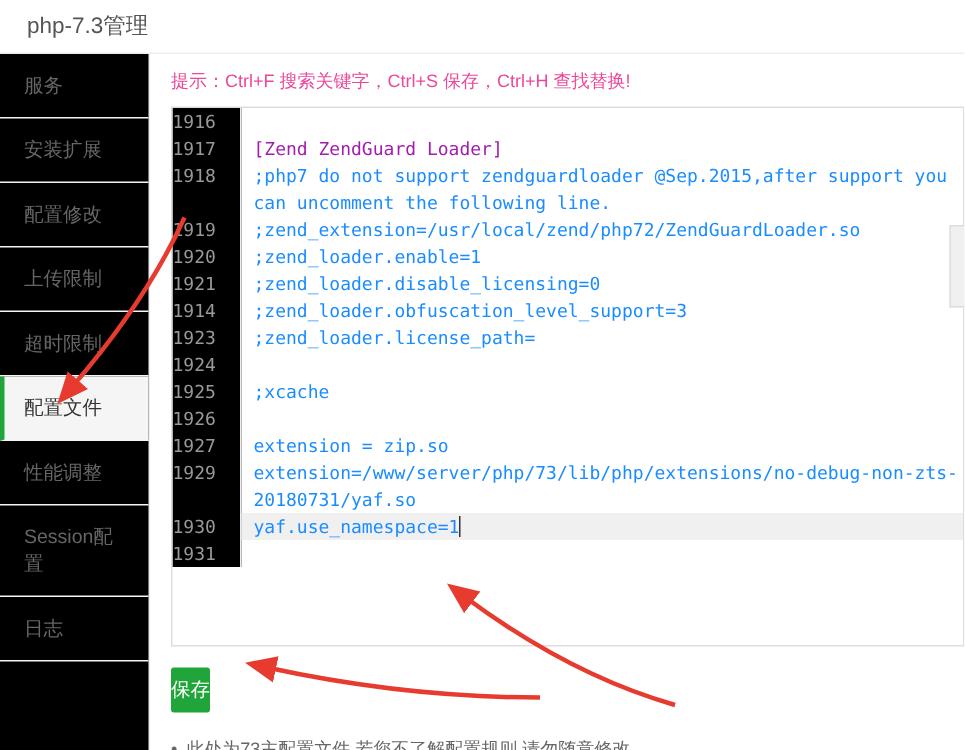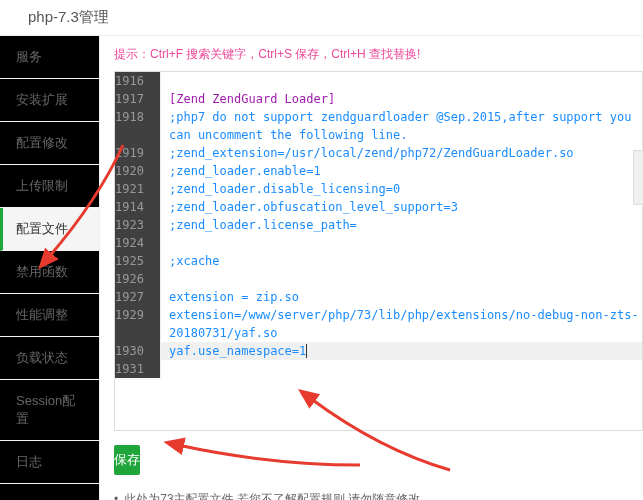--- a/index.html
+++ b/index.html
@@ -1,26 +1,26 @@
 <!DOCTYPE html>
 <html><head>
 <meta charset="utf-8">
 <style>
 *{margin:0;padding:0;box-sizing:border-box}
 body{font-family:"Microsoft YaHei",Arial,sans-serif;font-size:13px;color:#333;background:#fff;width:643px;height:500px;overflow:hidden;position:relative}
 .container{display:flex;height:500px}
-.header{position:absolute;top:0;left:0;right:0;padding:8px 28px;font-size:15px;color:#555;border-bottom:1px solid #eee;background:#fff;z-index:2}
+.header{position:absolute;top:0;left:0;right:0;padding:8px 18px;font-size:15px;color:#555;border-bottom:1px solid #eee;background:#fff;z-index:2}
 .sidebar{width:100px;border-right:1px solid #eee;margin-top:36px;background:#000000}
 .sidebar-item{padding:12px 16px;font-size:13px;color:#666;cursor:pointer;border-bottom:1px solid #f5f5f5}
 .sidebar-item.active{background:#f5f5f5;color:#333;border-left:3px solid #20a53a;padding-left:13px}
 .main{flex:1;margin-top:36px;padding:10px 0 0 14px;overflow:hidden;position:relative}
 .hint{font-size:12px;color:#ec4899;margin-bottom:8px}
 .editor{border:1px solid #ddd;height:360px;overflow:auto;font-family:Consolas,Monaco,monospace;font-size:12px;background:#fff;position:relative}
 .line{display:flex;line-height:18px}
-.lineno{width:46px;text-align:left;padding-right:24px;color:#999;background:#404040;user-select:none;flex-shrink:0;border-right:1px solid #eee}
+.lineno{width:46px;text-align:left;padding-right:24px;color:#999;background:#000000;user-select:none;flex-shrink:0;border-right:1px solid #eee}
 .code{padding-left:8px;white-space:pre-wrap;word-break:break-all;flex:1}
 .line.hl .code{background:#f0f0f0}
 .c-kw{color:#1a8cff}
 .c-sec{color:#a21caf}
 .c-cm{color:#1a8cff}
 .cursor{border-left:1px solid #333;animation:blink 1s infinite}
 @keyframes blink{50%{opacity:0}}
 .save-btn{margin:14px 0 10px 0;background:#20a53a;color:#fff;border:none;padding:6px 0;font-size:13px;cursor:pointer;border-radius:2px}
 .footnote{font-size:12px;color:#666;margin-top:6px}
 .bullet{margin-right:6px}
@@ -35,24 +35,23 @@
 <div class="header">
   <span>php-7.3管理</span>
 </div>
 
 <div class="container">
   <div class="sidebar" id="sidebar">
       <div class="sidebar-item">服务</div>
       <div class="sidebar-item">安装扩展</div>
       <div class="sidebar-item">配置修改</div>
       <div class="sidebar-item">上传限制</div>
+      <div class="sidebar-item">超时限制</div>
       <div class="sidebar-item active">配置文件</div>
-      <div class="sidebar-item">禁用函数</div>
       <div class="sidebar-item">性能调整</div>
-      <div class="sidebar-item">负载状态</div>
       <div class="sidebar-item">Session配置</div>
       <div class="sidebar-item">日志</div>
     </div>
 
   <div class="main">
     <div class="hint">提示：Ctrl+F 搜索关键字，Ctrl+S 保存，Ctrl+H 查找替换!</div>
 
     <div class="editor" id="editor">
         <div class="line">
           <div class="lineno">1916</div>

